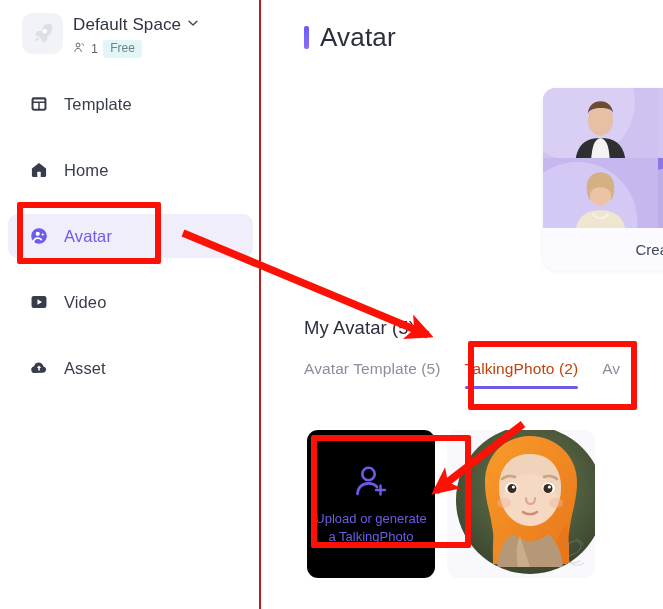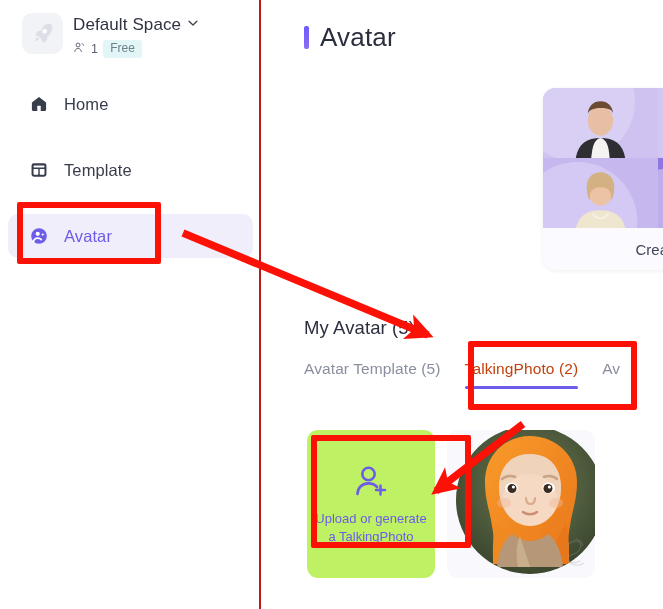--- a/index.html
+++ b/index.html
@@ -185,21 +185,21 @@
     border-radius: 2px;
     background: #6c5ce9;
   }
 
   
   .upload-card {
     position: absolute;
     left: 45px; top: 430px;
     width: 128px; height: 148px;
     border-radius: 11px;
-    background: #bef264;
+    background: #000000;
     display: flex;
     flex-direction: column;
     align-items: center;
     justify-content: center;
     gap: 8px;
   }
   .upload-ico { width: 40px; height: 40px; display:block; }
   .upload-label {
     font-size: 13px;
     line-height: 18px;
@@ -281,52 +281,70 @@
           <span class="plan-badge">Free</span>
         </div>
       </div>
     </div>
 
     <div class="nav">
 
       <div class="nav-item">
         <span class="nav-ico">
           <svg width="20" height="20" viewBox="0 0 22 22" aria-hidden="true">
-            <path d="M3.2 9.3 11 3.4l7.8 5.9v8.1c0 .7-.6 1.3-1.3 1.3H4.5c-.7 0-1.3-.6-1.3-1.3z" fill="#383d4c"></path>
-            <rect x="9.1" y="12.8" width="3.8" height="5.9" rx=".6" fill="#ffffff"></rect>
-          </svg>
-        </span>
-        <span class="nav-label">Home</span>
-      </div>
-
-      <div class="nav-item">
-        <span class="nav-ico">
-          <svg width="20" height="20" viewBox="0 0 22 22" aria-hidden="true">
             <rect x="2.8" y="3.6" width="16.4" height="14.8" rx="2.6" fill="#383d4c"></rect>
             <rect x="5" y="6" width="12" height="2.2" rx=".7" fill="#ffffff"></rect>
             <rect x="5" y="9.8" width="5.2" height="6.3" rx=".7" fill="#ffffff"></rect>
             <rect x="11.8" y="9.8" width="5.2" height="6.3" rx=".7" fill="#ffffff"></rect>
           </svg>
         </span>
         <span class="nav-label">Template</span>
+      </div>
+
+      <div class="nav-item">
+        <span class="nav-ico">
+          <svg width="20" height="20" viewBox="0 0 22 22" aria-hidden="true">
+            <path d="M3.2 9.3 11 3.4l7.8 5.9v8.1c0 .7-.6 1.3-1.3 1.3H4.5c-.7 0-1.3-.6-1.3-1.3z" fill="#383d4c"></path>
+            <rect x="9.1" y="12.8" width="3.8" height="5.9" rx=".6" fill="#ffffff"></rect>
+          </svg>
+        </span>
+        <span class="nav-label">Home</span>
       </div>
 
       <div class="nav-item active">
         <span class="nav-ico">
           <svg width="20" height="20" viewBox="0 0 22 22" aria-hidden="true">
             <circle cx="11" cy="11" r="8.6" fill="#6c5ce9"></circle>
             <circle cx="9.6" cy="8.6" r="2.3" fill="#ffffff"></circle>
             <path d="M4.8 17.6c.5-2.7 2.5-4.3 4.9-4.3 1.5 0 2.9.6 3.8 1.7" fill="none" stroke="#ffffff" stroke-width="1.9" stroke-linecap="round"></path>
             <path d="M15.2 7.4l.55 1.5 1.5.55-1.5.55-.55 1.5-.55-1.5-1.5-.55 1.5-.55z" fill="#ffffff"></path>
           </svg>
         </span>
         <span class="nav-label">Avatar</span>
       </div>
 
-
+      <div class="nav-item">
+        <span class="nav-ico">
+          <svg width="20" height="20" viewBox="0 0 22 22" aria-hidden="true">
+            <rect x="2.8" y="4.4" width="16.4" height="13.2" rx="2.6" fill="#383d4c"></rect>
+            <path d="M9.3 7.9 14.4 11l-5.1 3.1z" fill="#ffffff"></path>
+          </svg>
+        </span>
+        <span class="nav-label">Video</span>
+      </div>
+
+      <div class="nav-item">
+        <span class="nav-ico">
+          <svg width="20" height="20" viewBox="0 0 22 22" aria-hidden="true">
+            <path d="M6.2 16.6c-2.1 0-3.8-1.7-3.8-3.8 0-1.9 1.4-3.5 3.2-3.8.5-2.4 2.6-4.1 5.1-4.1 2.6 0 4.8 1.9 5.2 4.4 1.7.3 2.9 1.7 2.9 3.4 0 2-1.6 3.6-3.6 3.6z" fill="#383d4c"></path>
+            <path d="M11 8.3 13.4 11h-1.55v2.7h-1.7V11H8.6z" fill="#ffffff"></path>
+          </svg>
+        </span>
+        <span class="nav-label">Asset</span>
+      </div>
 
     </div>
   </div>
 
   <div class="main">
 
     <div class="page-title-wrap">
       <span class="title-bar"></span>
       <span class="page-title">Avatar</span>
     </div>

